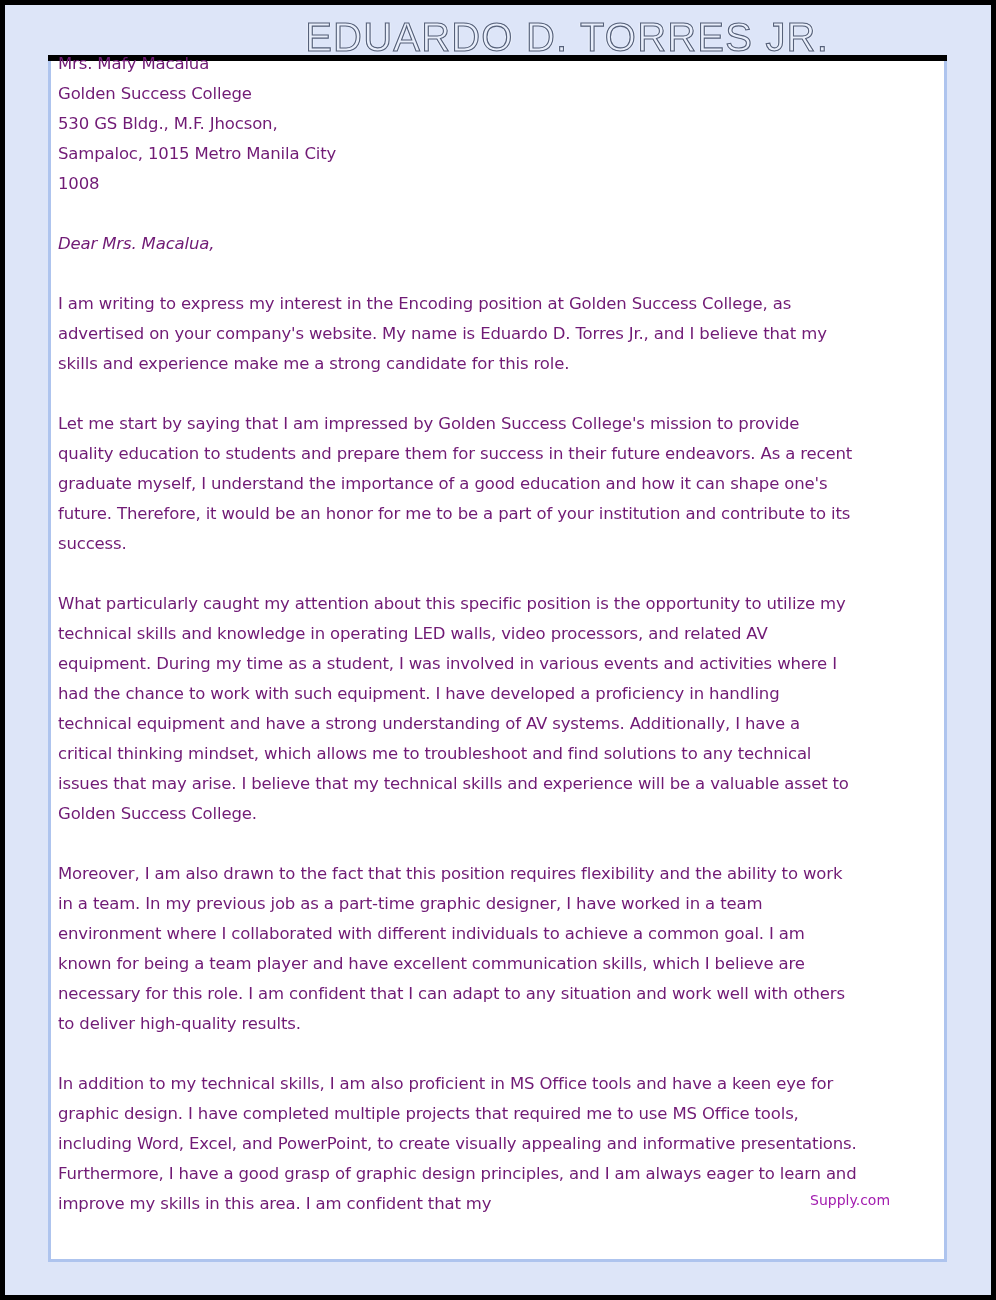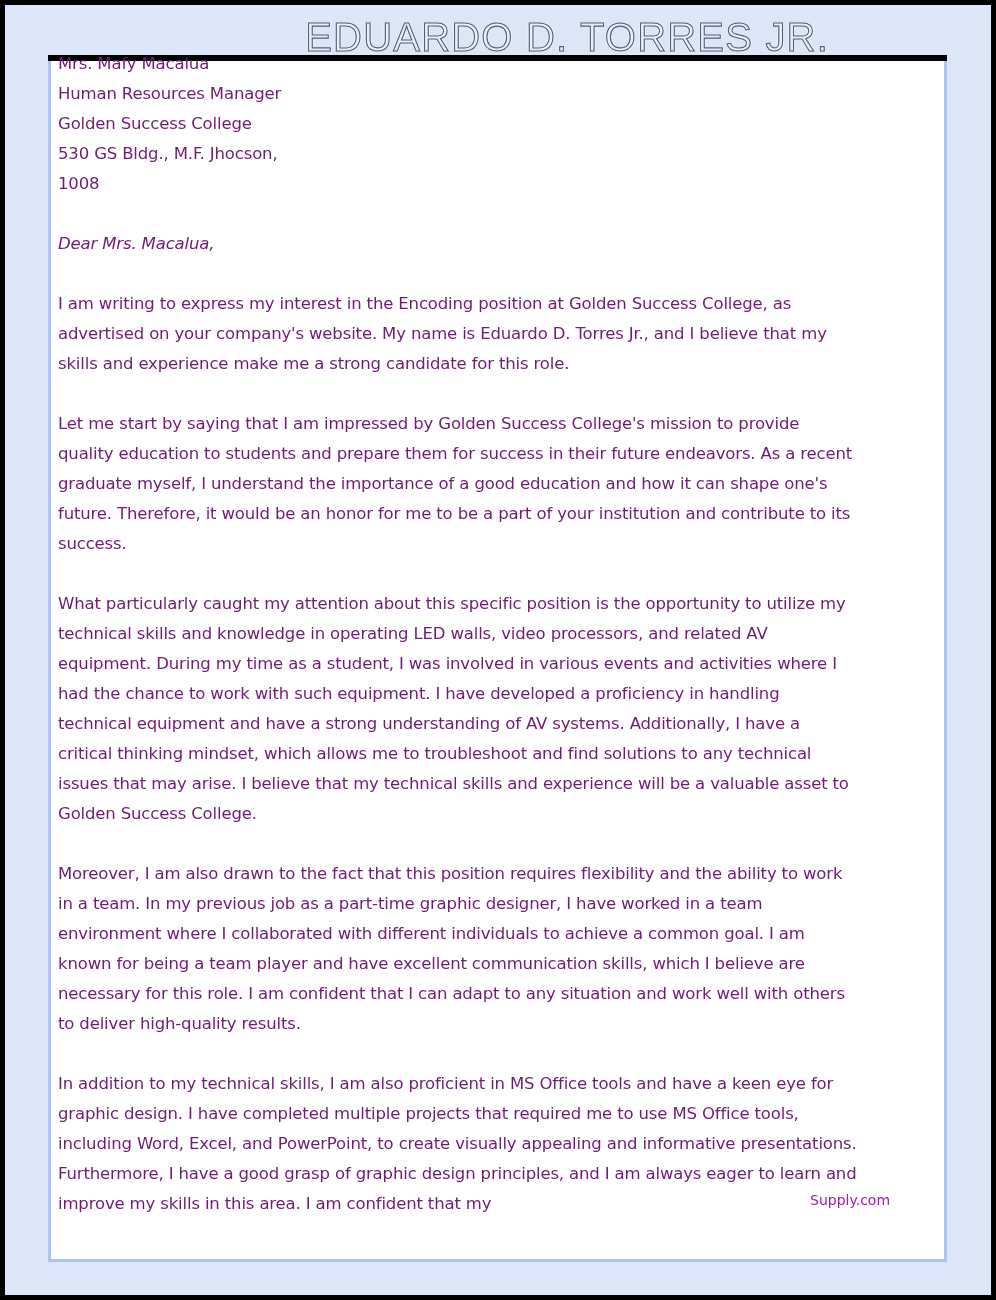--- a/index.html
+++ b/index.html
@@ -110,23 +110,23 @@
 </div>
 
 <div id="header-rule"></div>
 
 <div id="page-sheet"></div>
 
 <div id="letter-body">
 
   <div id="recipient-block">
     <span class="addr-line">Mrs. Mafy Macalua</span>
-    <span class="addr-line">Human Resources Manager</span>
     <span class="addr-line">Golden Success College</span>
     <span class="addr-line">530 GS Bldg., M.F. Jhocson,</span>
+    <span class="addr-line">Sampaloc, 1015 Metro Manila City</span>
     <span class="addr-line">1008</span>
   </div>
 
   <div id="salutation">Dear Mrs. Macalua,</div>
 
   <p class="letter-paragraph">I am writing to express my interest in the Encoding position at Golden Success College, as advertised on your company's website. My name is Eduardo D. Torres Jr., and I believe that my skills and experience make me a strong candidate for this role.</p>
   <p class="letter-paragraph">Let me start by saying that I am impressed by Golden Success College's mission to provide quality education to students and prepare them for success in their future endeavors. As a recent graduate myself, I understand the importance of a good education and how it can shape one's future. Therefore, it would be an honor for me to be a part of your institution and contribute to its success.</p>
   <p class="letter-paragraph">What particularly caught my attention about this specific position is the opportunity to utilize my technical skills and knowledge in operating LED walls, video processors, and related AV equipment. During my time as a student, I was involved in various events and activities where I had the chance to work with such equipment. I have developed a proficiency in handling technical equipment and have a strong understanding of AV systems. Additionally, I have a critical thinking mindset, which allows me to troubleshoot and find solutions to any technical issues that may arise. I believe that my technical skills and experience will be a valuable asset to Golden Success College.</p>
   <p class="letter-paragraph">Moreover, I am also drawn to the fact that this position requires flexibility and the ability to work in a team. In my previous job as a part-time graphic designer, I have worked in a team environment where I collaborated with different individuals to achieve a common goal. I am known for being a team player and have excellent communication skills, which I believe are necessary for this role. I am confident that I can adapt to any situation and work well with others to deliver high-quality results.</p>
   <p class="letter-paragraph">In addition to my technical skills, I am also proficient in MS Office tools and have a keen eye for graphic design. I have completed multiple projects that required me to use MS Office tools, including Word, Excel, and PowerPoint, to create visually appealing and informative presentations. Furthermore, I have a good grasp of graphic design principles, and I am always eager to learn and improve my skills in this area. I am confident that my</p>

